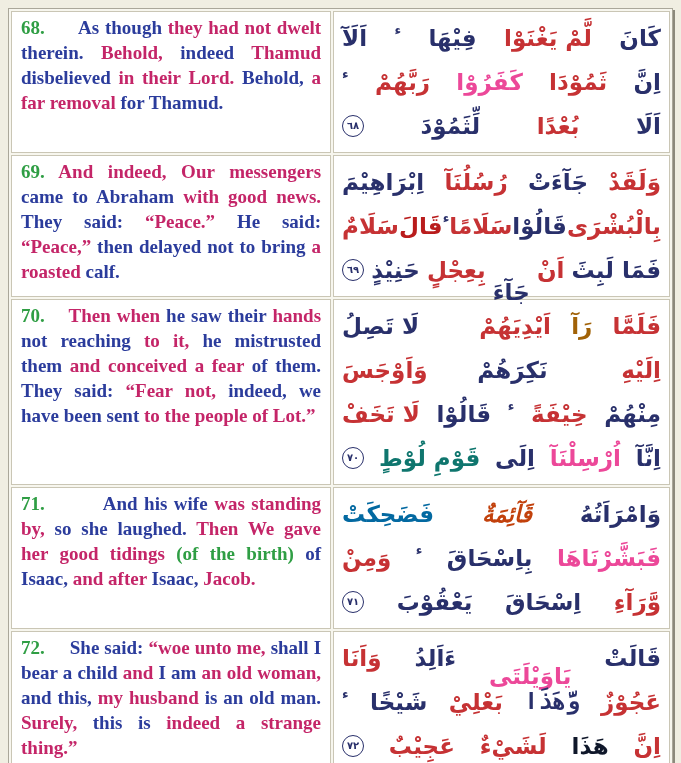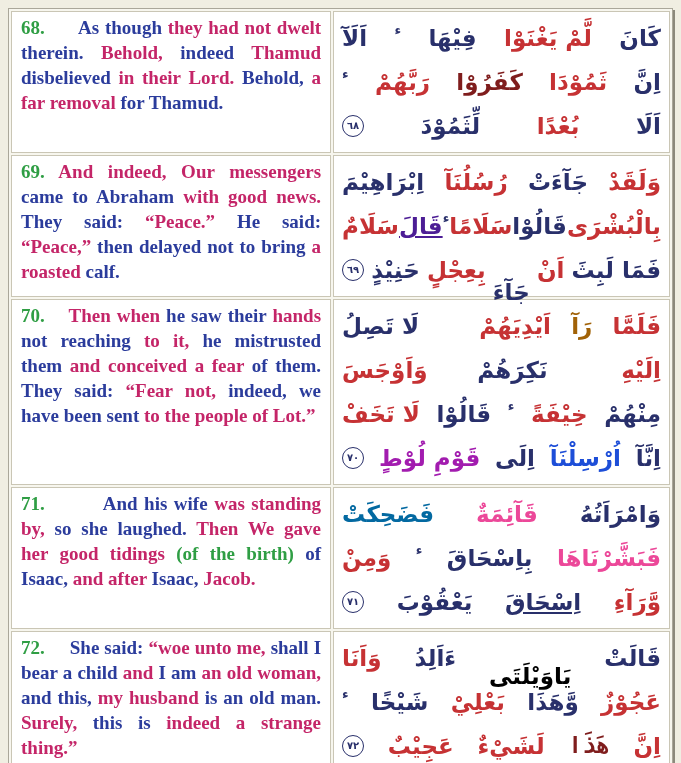--- a/index.html
+++ b/index.html
@@ -61,21 +61,21 @@
           <div class="ar-line">
             <span class="ar-word" style="color: rgb(41, 48, 107);">كَانَ</span>
             <span class="ar-word" style="color: rgb(198, 50, 52);">لَّمْ يَغْنَوْا</span>
             <span class="ar-word" style="color: rgb(41, 48, 107);">فِيْهَا</span>
             <span class="ar-word pm" style="color: rgb(41, 48, 107);">ء</span>
             <span class="ar-word" style="color: rgb(41, 48, 107);">اَلَآ</span>
           </div>
           <div class="ar-line">
             <span class="ar-word" style="color: rgb(41, 48, 107);">اِنَّ</span>
             <span class="ar-word" style="color: rgb(198, 50, 52);">ثَمُوْدَا</span>
-            <span class="ar-word" style="color: #7f1d1d;">كَفَرُوْا</span>
+            <span class="ar-word" style="color: #ec4899;">كَفَرُوْا</span>
             <span class="ar-word" style="color: rgb(198, 50, 52);">رَبَّهُمْ</span>
             <span class="ar-word pm" style="color: rgb(41, 48, 107);">ء</span>
           </div>
           <div class="ar-line">
             <span class="ar-word" style="color: rgb(41, 48, 107);">اَلَا</span>
             <span class="ar-word" style="color: rgb(198, 50, 52);">بُعْدًا</span>
             <span class="ar-word" style="color: rgb(41, 48, 107); text-align: right;">لِّثَمُوْدَ</span>
             <span class="marker">٦٨</span>
           </div>
         </div>
@@ -89,21 +89,21 @@
             <span class="ar-word" style="color: rgb(198, 50, 52);">وَلَقَدْ</span>
             <span class="ar-word" style="color: rgb(41, 48, 107);">جَآءَتْ</span>
             <span class="ar-word" style="color: rgb(198, 50, 52);">رُسُلُنَآ</span>
             <span class="ar-word" style="color: rgb(41, 48, 107);">اِبْرَاهِيْمَ</span>
           </div>
           <div class="ar-line">
             <span class="ar-word" style="color: rgb(198, 50, 52);">بِالْبُشْرَى</span>
             <span class="ar-word" style="color: rgb(41, 48, 107);">قَالُوْا</span>
             <span class="ar-word" style="color: rgb(198, 50, 52);">سَلَامًا</span>
             <span class="ar-word pm" style="color: rgb(41, 48, 107);">ء</span>
-            <span class="ar-word" style="color: #4c1d95; text-decoration: underline;">قَالَ</span>
+            <span class="ar-word" style="color: #b91c1c;">قَالَ</span>
             <span class="ar-word" style="color: rgb(198, 50, 52);">سَلَامٌ</span>
           </div>
           <div class="ar-line">
             <span class="ar-word" style="color: rgb(41, 48, 107);">فَمَا لَبِثَ</span>
             <span class="ar-word" style="color: rgb(198, 50, 52);">اَنْ</span>
             <span class="ar-word" style="color: rgb(41, 48, 107); margin-top: 43px;">جَآءَ</span>
             <span class="ar-word" style="color: rgb(198, 50, 52);">بِعِجْلٍ</span>
             <span class="ar-word" style="color: rgb(41, 48, 107);">حَنِيْذٍ</span>
             <span class="marker">٦٩</span>
           </div>
@@ -127,72 +127,72 @@
           </div>
           <div class="ar-line">
             <span class="ar-word" style="color: rgb(41, 48, 107);">مِنْهُمْ</span>
             <span class="ar-word" style="color: rgb(198, 50, 52);">خِيْفَةً</span>
             <span class="ar-word pm" style="color: rgb(41, 48, 107);">ء</span>
             <span class="ar-word" style="color: rgb(41, 48, 107);">قَالُوْا</span>
             <span class="ar-word" style="color: rgb(198, 50, 52);">لَا تَخَفْ</span>
           </div>
           <div class="ar-line">
             <span class="ar-word" style="color: rgb(41, 48, 107);">اِنَّآ</span>
-            <span class="ar-word" style="color: #1d4ed8;">اُرْسِلْنَآ</span>
+            <span class="ar-word" style="color: #ec4899;">اُرْسِلْنَآ</span>
             <span class="ar-word" style="color: rgb(41, 48, 107);">اِلَى</span>
-            <span class="ar-word" style="color: #a21caf;">قَوْمِ لُوْطٍ</span>
+            <span class="ar-word" style="color: #0f766e;">قَوْمِ لُوْطٍ</span>
             <span class="marker">٧٠</span>
           </div>
         </div>
       </div>
       <div class="row">
         <div class="cell eng">
           <p class="eng-p"><span class="num" style="color: rgb(47, 158, 68);">71.&nbsp;&nbsp;&nbsp;&nbsp;&nbsp;&nbsp;&nbsp;&nbsp;</span> <span class="seg" style="color: rgb(43, 60, 156);">And his wife</span> <span class="seg" style="color: rgb(196, 37, 104);">was standing by,</span> <span class="seg" style="color: rgb(43, 60, 156);">so she laughed.</span> <span class="seg" style="color: rgb(196, 37, 104);">Then We gave her good tidings</span> <span class="seg" style="color: rgb(47, 158, 68);">(of the birth)</span> <span class="seg" style="color: rgb(43, 60, 156);">of Isaac,</span> <span class="seg" style="color: rgb(196, 37, 104);">and after</span> <span class="seg" style="color: rgb(43, 60, 156);">Isaac,</span> <span class="seg" style="color: rgb(196, 37, 104);">Jacob.</span> </p>
         </div>
         <div class="cell ar">
           <div class="ar-line">
             <span class="ar-word" style="color: rgb(41, 48, 107);">وَامْرَاَتُهُ</span>
-            <span class="ar-word" style="color: #ec4899;">قَآئِمَةٌ</span>
+            <span class="ar-word" style="color: #c2410c; font-style: italic;">قَآئِمَةٌ</span>
             <span class="ar-word" style="color: #0369a1;">فَضَحِكَتْ</span>
           </div>
           <div class="ar-line">
             <span class="ar-word" style="color: #ec4899;">فَبَشَّرْنَاهَا</span>
             <span class="ar-word" style="color: rgb(41, 48, 107);">بِاِسْحَاقَ</span>
             <span class="ar-word pm" style="color: rgb(41, 48, 107);">ء</span>
             <span class="ar-word" style="color: rgb(198, 50, 52);">وَمِنْ</span>
           </div>
           <div class="ar-line">
             <span class="ar-word" style="color: rgb(198, 50, 52);">وَّرَآءِ</span>
-            <span class="ar-word" style="color: rgb(41, 48, 107); text-decoration: underline;">اِسْحَاقَ</span>
+            <span class="ar-word" style="color: rgb(41, 48, 107);">اِسْحَاقَ</span>
             <span class="ar-word" style="color: rgb(41, 48, 107);">يَعْقُوْبَ</span>
             <span class="marker">٧١</span>
           </div>
         </div>
       </div>
       <div class="row">
         <div class="cell eng">
           <p class="eng-p"><span class="num" style="color: rgb(47, 158, 68);">72.&nbsp;&nbsp;&nbsp;&nbsp;</span> <span class="seg" style="color: rgb(43, 60, 156);">She said:</span> <span class="seg" style="color: rgb(196, 37, 104);">“woe unto me,</span> <span class="seg" style="color: rgb(43, 60, 156);">shall I bear a child</span> <span class="seg" style="color: rgb(196, 37, 104);">and</span> <span class="seg" style="color: rgb(43, 60, 156);">I am</span> <span class="seg" style="color: rgb(196, 37, 104);">an old woman,</span> <span class="seg" style="color: rgb(43, 60, 156);">and this,</span> <span class="seg" style="color: rgb(196, 37, 104);">my husband</span> <span class="seg" style="color: rgb(43, 60, 156);">is an old man.</span> <span class="seg" style="color: rgb(196, 37, 104);">Surely,</span> <span class="seg" style="color: rgb(43, 60, 156);">this is</span> <span class="seg" style="color: rgb(196, 37, 104);">indeed a strange thing.”</span> </p>
         </div>
         <div class="cell ar">
           <div class="ar-line">
             <span class="ar-word" style="color: rgb(41, 48, 107);">قَالَتْ</span>
-            <span class="ar-word" style="color: #000000; margin-top: 36px;">يَاوَيْلَتَى</span>
+            <span class="ar-word" style="color: #ec4899; margin-top: 36px;">يَاوَيْلَتَى</span>
             <span class="ar-word" style="color: rgb(41, 48, 107);">ءَاَلِدُ</span>
             <span class="ar-word" style="color: rgb(198, 50, 52);">وَاَنَا</span>
           </div>
           <div class="ar-line">
             <span class="ar-word" style="color: rgb(198, 50, 52);">عَجُوْزٌ</span>
-            <span class="ar-word" style="color: rgb(41, 48, 107);">وَّهَذَا</span>
+            <span class="ar-word" style="color: rgb(41, 48, 107); font-family: Liberation Mono, monospace;">وَّهَذَا</span>
             <span class="ar-word" style="color: rgb(198, 50, 52);">بَعْلِيْ</span>
             <span class="ar-word" style="color: rgb(41, 48, 107);">شَيْخًا</span>
             <span class="ar-word pm" style="color: rgb(41, 48, 107);">ء</span>
           </div>
           <div class="ar-line">
             <span class="ar-word" style="color: rgb(198, 50, 52);">اِنَّ</span>
-            <span class="ar-word" style="color: #7f1d1d; font-family: Liberation Mono, monospace;">هَذَا</span>
+            <span class="ar-word" style="color: #0f172a;">هَذَا</span>
             <span class="ar-word" style="color: rgb(198, 50, 52);">لَشَيْءٌ</span>
             <span class="ar-word" style="color: rgb(198, 50, 52);">عَجِيْبٌ</span>
             <span class="marker">٧٢</span>
           </div>
         </div>
       </div>
     </div>
 </div>
 
 </body></html>

